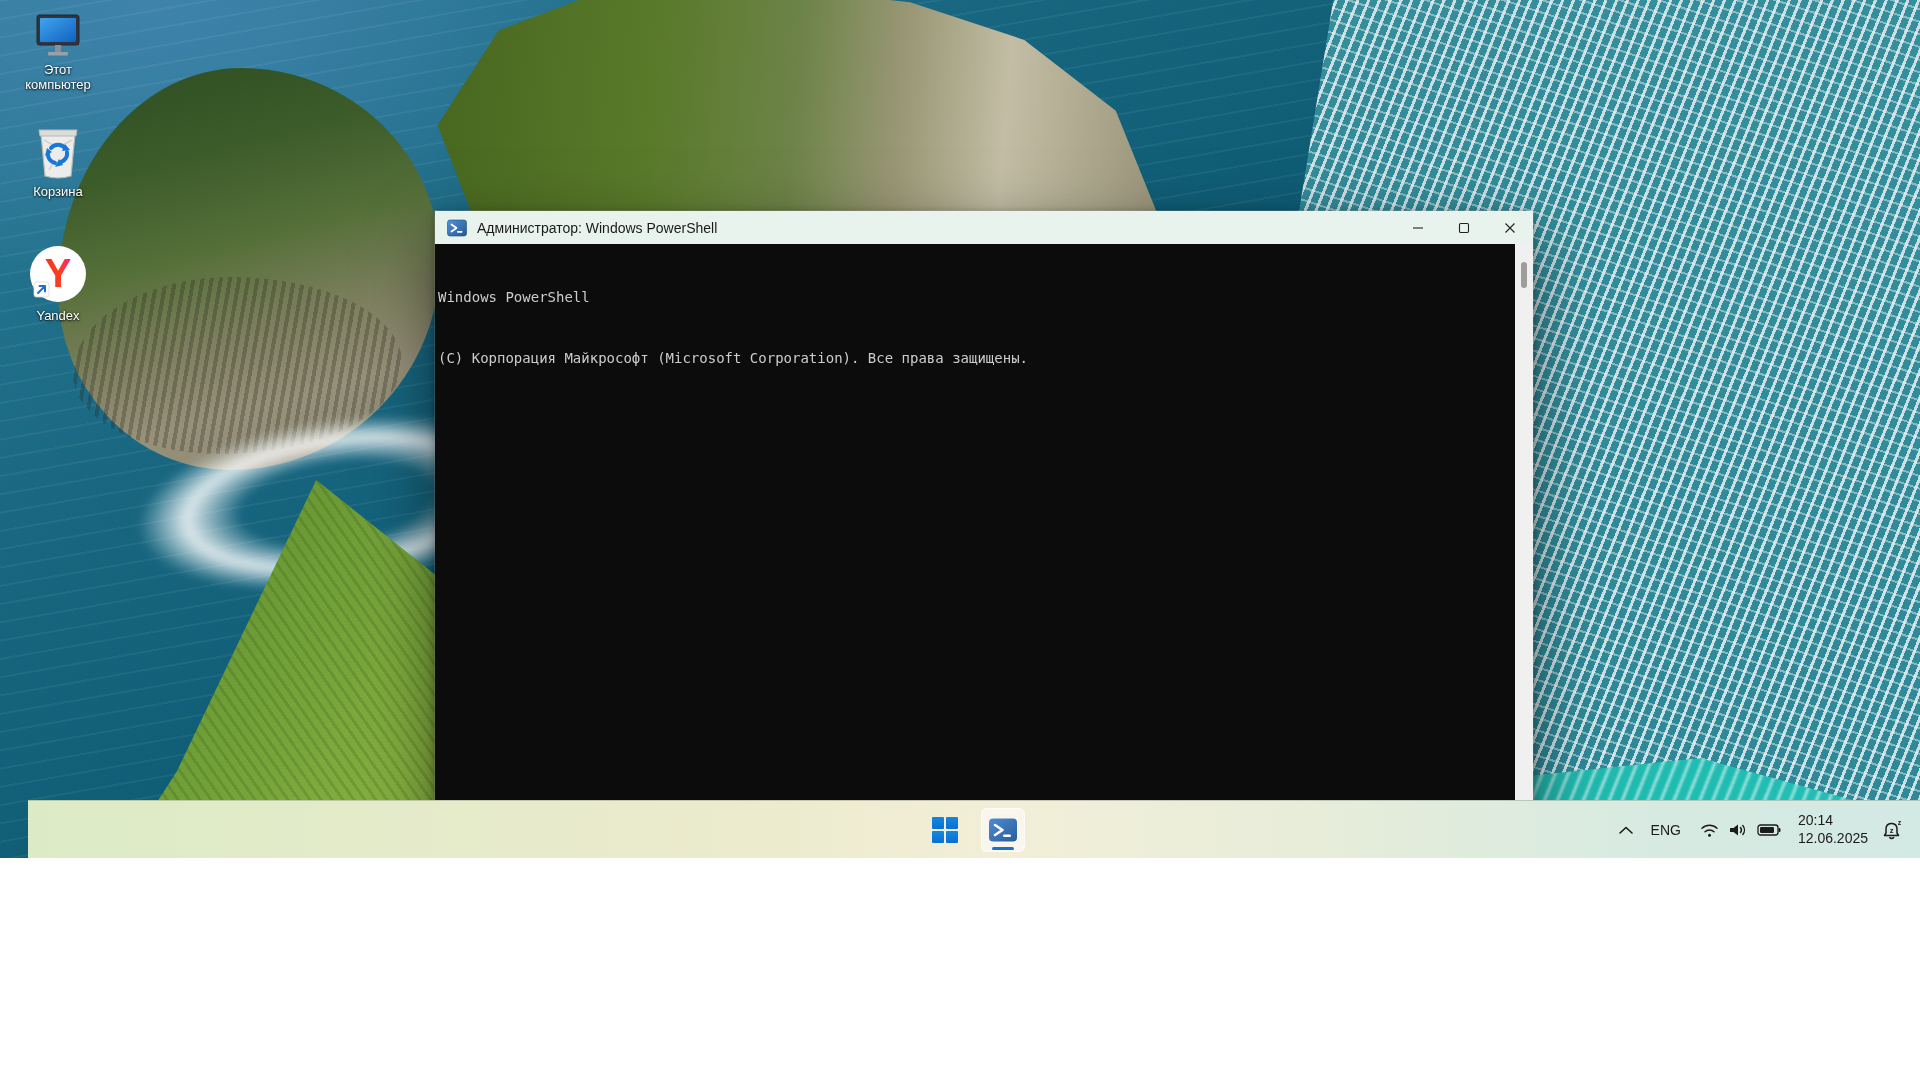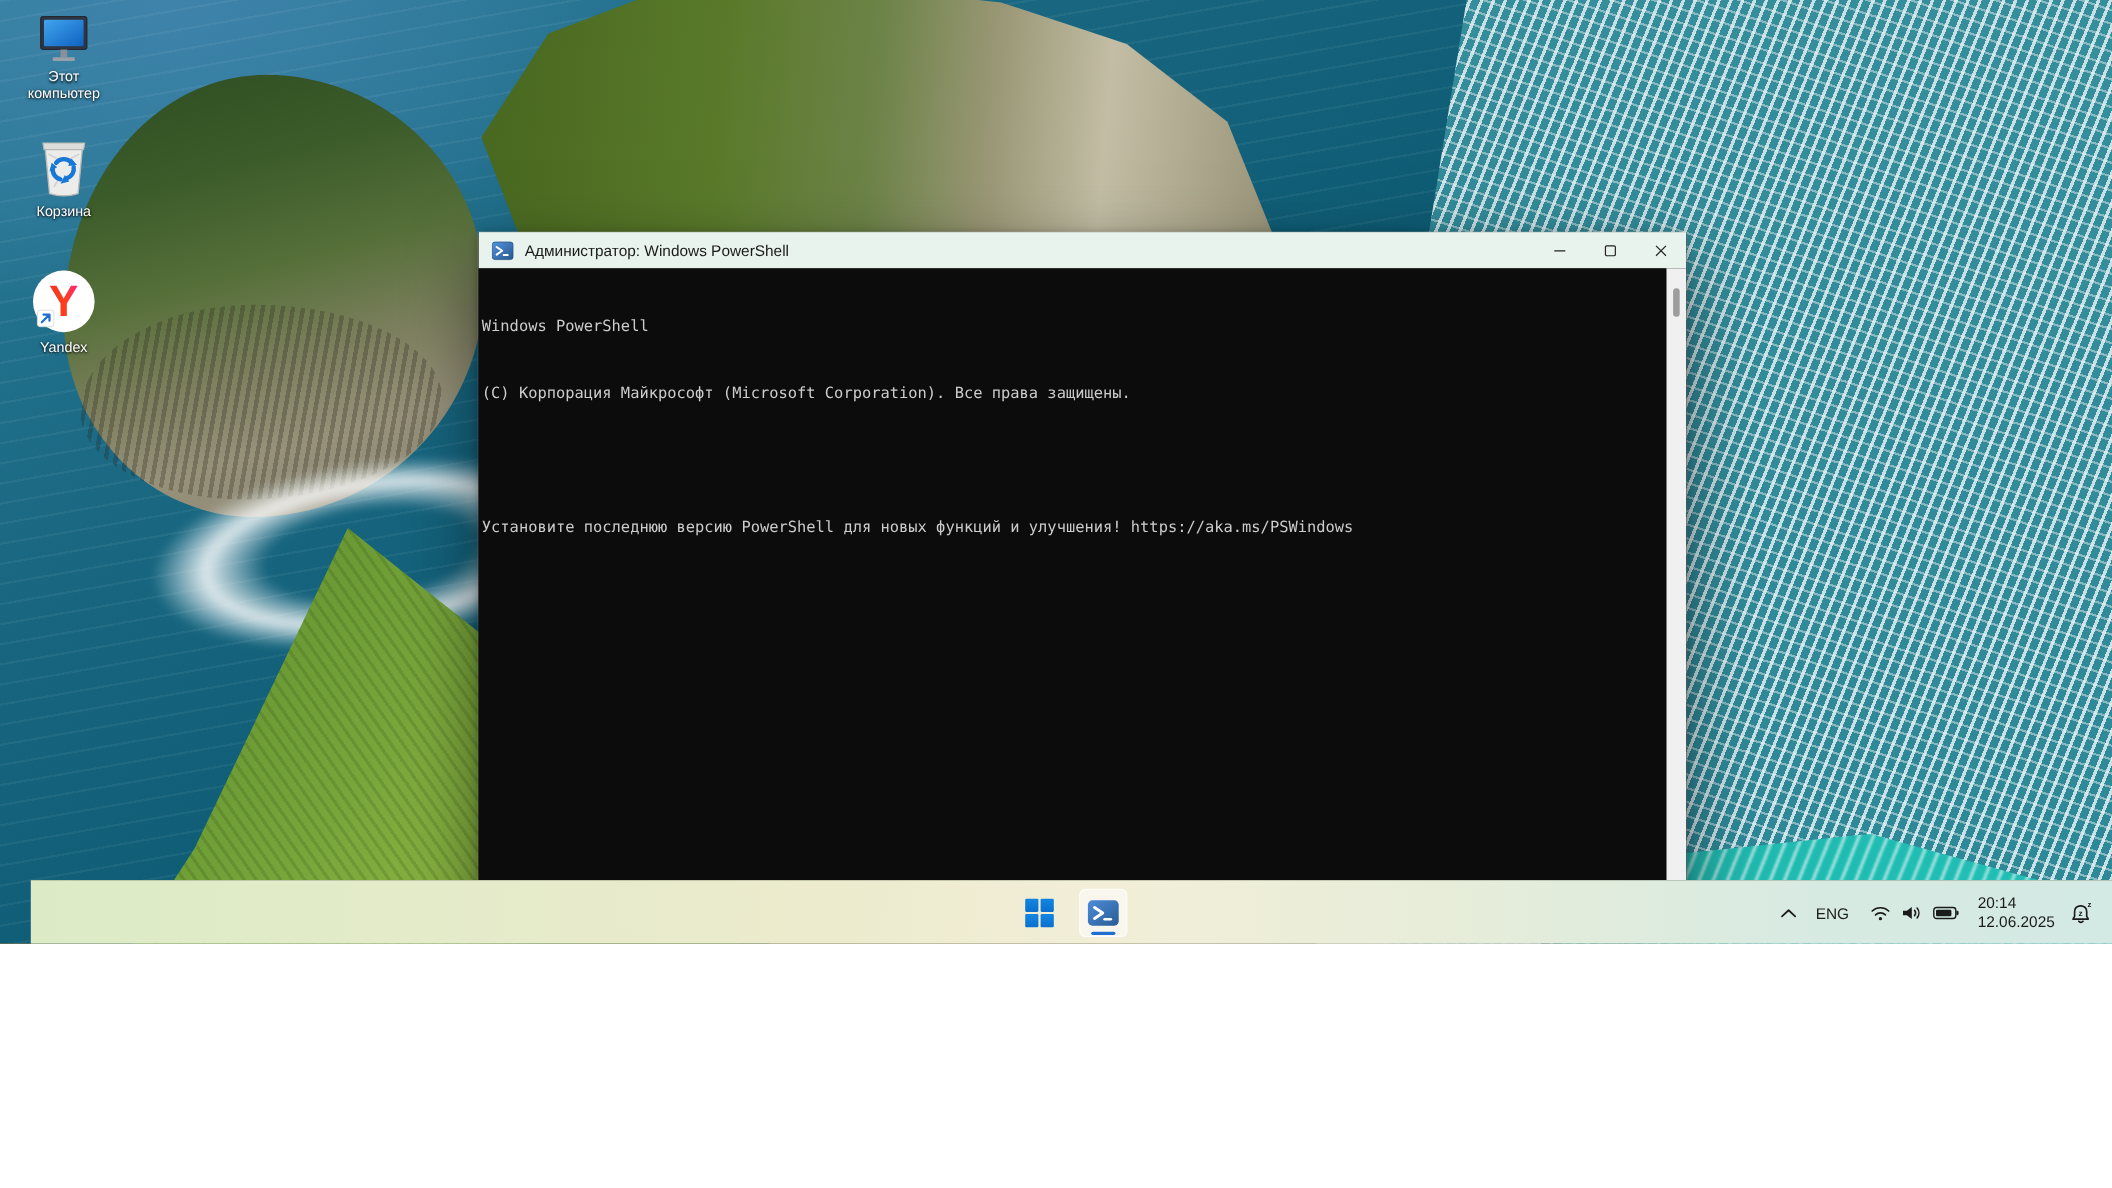--- a/index.html
+++ b/index.html
@@ -214,21 +214,20 @@
               <path d="M1.5 1.5 L10.5 10.5 M10.5 1.5 L1.5 10.5" stroke="#222" stroke-width="1.1"></path>
             </svg>
         </span>
       </span>
     </div>
     <div class="client">
       <div class="term">
         <div class="tline">Windows PowerShell</div>
         <div class="tline">(C) Корпорация Майкрософт (Microsoft Corporation). Все права защищены.</div>
         <div class="tline"></div>
-        <div class="tline">Установите последнюю версию PowerShell для новых функций и улучшения! https://aka.ms/PSWindows</div>
         <div class="tline"></div>
       </div>
       <div class="vscroll">
         <div class="vthumb"></div>
       </div>
     </div>
   </div>
 
   <div class="taskbar">
     <div class="tb-center">

